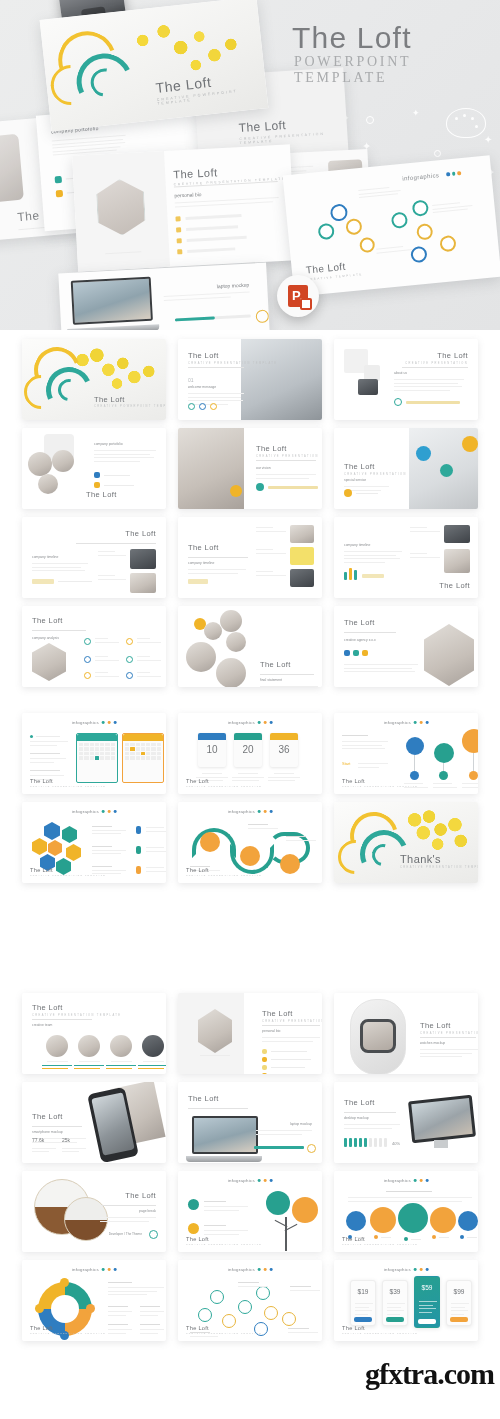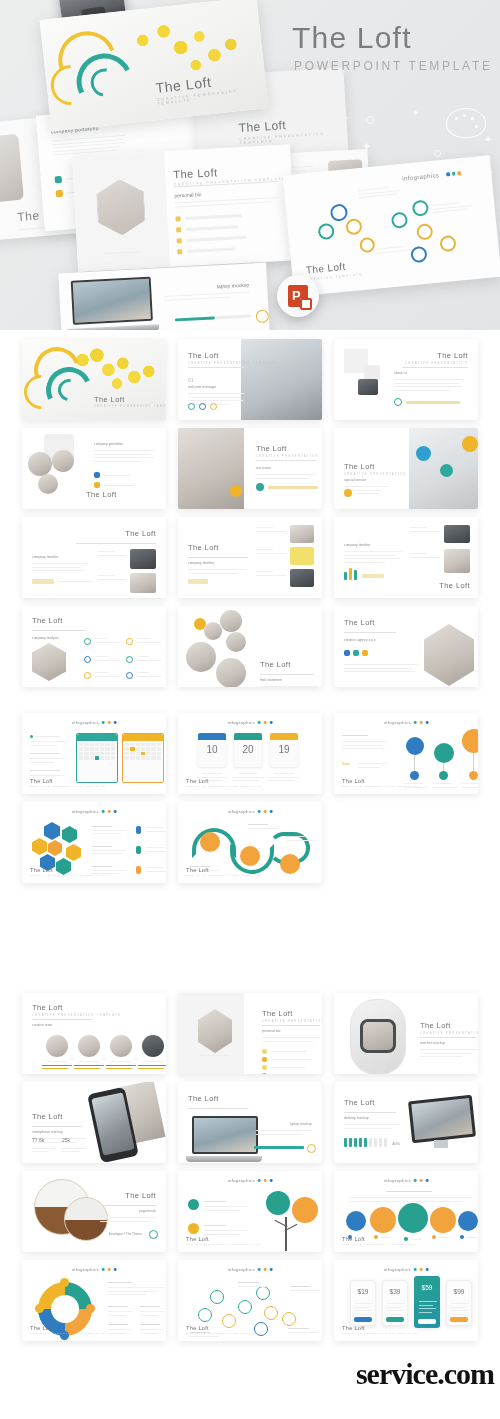--- a/index.html
+++ b/index.html
@@ -19,22 +19,22 @@
     overflow:hidden;
   }
   .hero-title-block {
     position:absolute; left:292px; top:22px; text-align:left;
   }
   .hero-title {
     font-size:30px; font-weight:400; color:#7b7d80;
     letter-spacing:1.2px; line-height:1.05;
   }
   .hero-sub {
-    font-size:12px; letter-spacing:2.7px; color:#a9abad;
-    margin-top:5px; margin-left:2px;
+    font-size:14px; letter-spacing:2.7px; color:#a9abad;
+    margin-left:2px;font-family:Liberation Serif, serif;
   }
 
   
   .hcard {
     position:absolute; background:#fdfdfd;
     box-shadow:0 4px 14px rgba(90,95,100,.20);
     overflow:hidden;
   }
 
   
@@ -782,21 +782,21 @@
       <div class="datecard" style="left:20px;top:20px;">
         <div class="hd" style="background:#2f7dc0;"></div>
         <div class="num">10</div>
       </div>
       <div class="datecard" style="left:56px;top:20px;">
         <div class="hd" style="background:#27a08f;"></div>
         <div class="num">20</div>
       </div>
       <div class="datecard" style="left:92px;top:20px;">
         <div class="hd" style="background:#f0b429;"></div>
-        <div class="num">19</div>
+        <div class="num">36</div>
       </div>
       <div class="lns" style="left:18px;top:60px;width:32px;">
           <i style="width:60%;margin-left:20%"></i>
           <i style="width:100%"></i>
           <i style="width:84%"></i>
         </div>
       <div class="lns" style="left:54px;top:60px;width:32px;">
           <i style="width:60%;margin-left:20%"></i>
           <i style="width:100%"></i>
           <i style="width:84%"></i>
@@ -931,20 +931,40 @@
       <div class="lns" style="left:12px;top:64px;width:30px;">
           <i style="width:68%;background:#ddd"></i>
           <i style="width:100%"></i>
         </div>
       <div class="foot">
         <span>The Loft</span>
         <small>CREATIVE PRESENTATION TEMPLATE</small>
       </div>
     </div>
 
+    <div class="slide">
+      <div style="position:absolute;inset:0;background:linear-gradient(160deg,#fcfcfb,#f2f2f0 60%,#eaeae8);"></div>
+      <div style="position:absolute;inset:0;
+        background:
+          radial-gradient(circle at 56% 22%, #f3d73c 0 6.5px, transparent 7px),
+          radial-gradient(circle at 66% 18%, #f0d436 0 6px, transparent 6.5px),
+          radial-gradient(circle at 62% 38%, #f4d940 0 6.5px, transparent 7px),
+          radial-gradient(circle at 74% 34%, #efd233 0 6px, transparent 6.5px),
+          radial-gradient(circle at 84% 28%, #f3d83e 0 6.5px, transparent 7px),
+          radial-gradient(circle at 88% 48%, #f0d436 0 6px, transparent 6.5px),
+          radial-gradient(circle at 72% 52%, #f4d940 0 5.5px, transparent 6px);"></div>
+      <div class="sp-y" style="left:16px;top:10px;width:48px;height:48px;transform:rotate(28deg);"></div>
+      <div class="sp-y" style="left:4px;top:38px;width:34px;height:34px;transform:rotate(-42deg);border-width:3.5px;"></div>
+      <div class="sp-t" style="left:26px;top:28px;width:48px;height:48px;transform:rotate(112deg);"></div>
+      <div class="sp-t" style="left:38px;top:42px;width:22px;height:22px;transform:rotate(58deg);border-width:3px;"></div>
+      <div class="s-ttl" style="left:66px;bottom:14px;font-size:11px;color:#6c6f73;">
+        <span>Thank's</span>
+        <small>CREATIVE PRESENTATION TEMPLATE</small>
+      </div>
+    </div>
 
   </div>
 </div>
 
 <div class="spacer" style="height:110px;"></div>
 
 <div class="section">
   <div class="grid">
 
     <div class="slide">
@@ -1291,13 +1311,13 @@
       </div>
       <div class="foot">
         <span>The Loft</span>
         <small>CREATIVE PRESENTATION TEMPLATE</small>
       </div>
     </div>
 
   </div>
 </div>
 
-<div class="watermark">service.com</div>
+<div class="watermark">gfxtra.com</div>
 
 </body></html>

